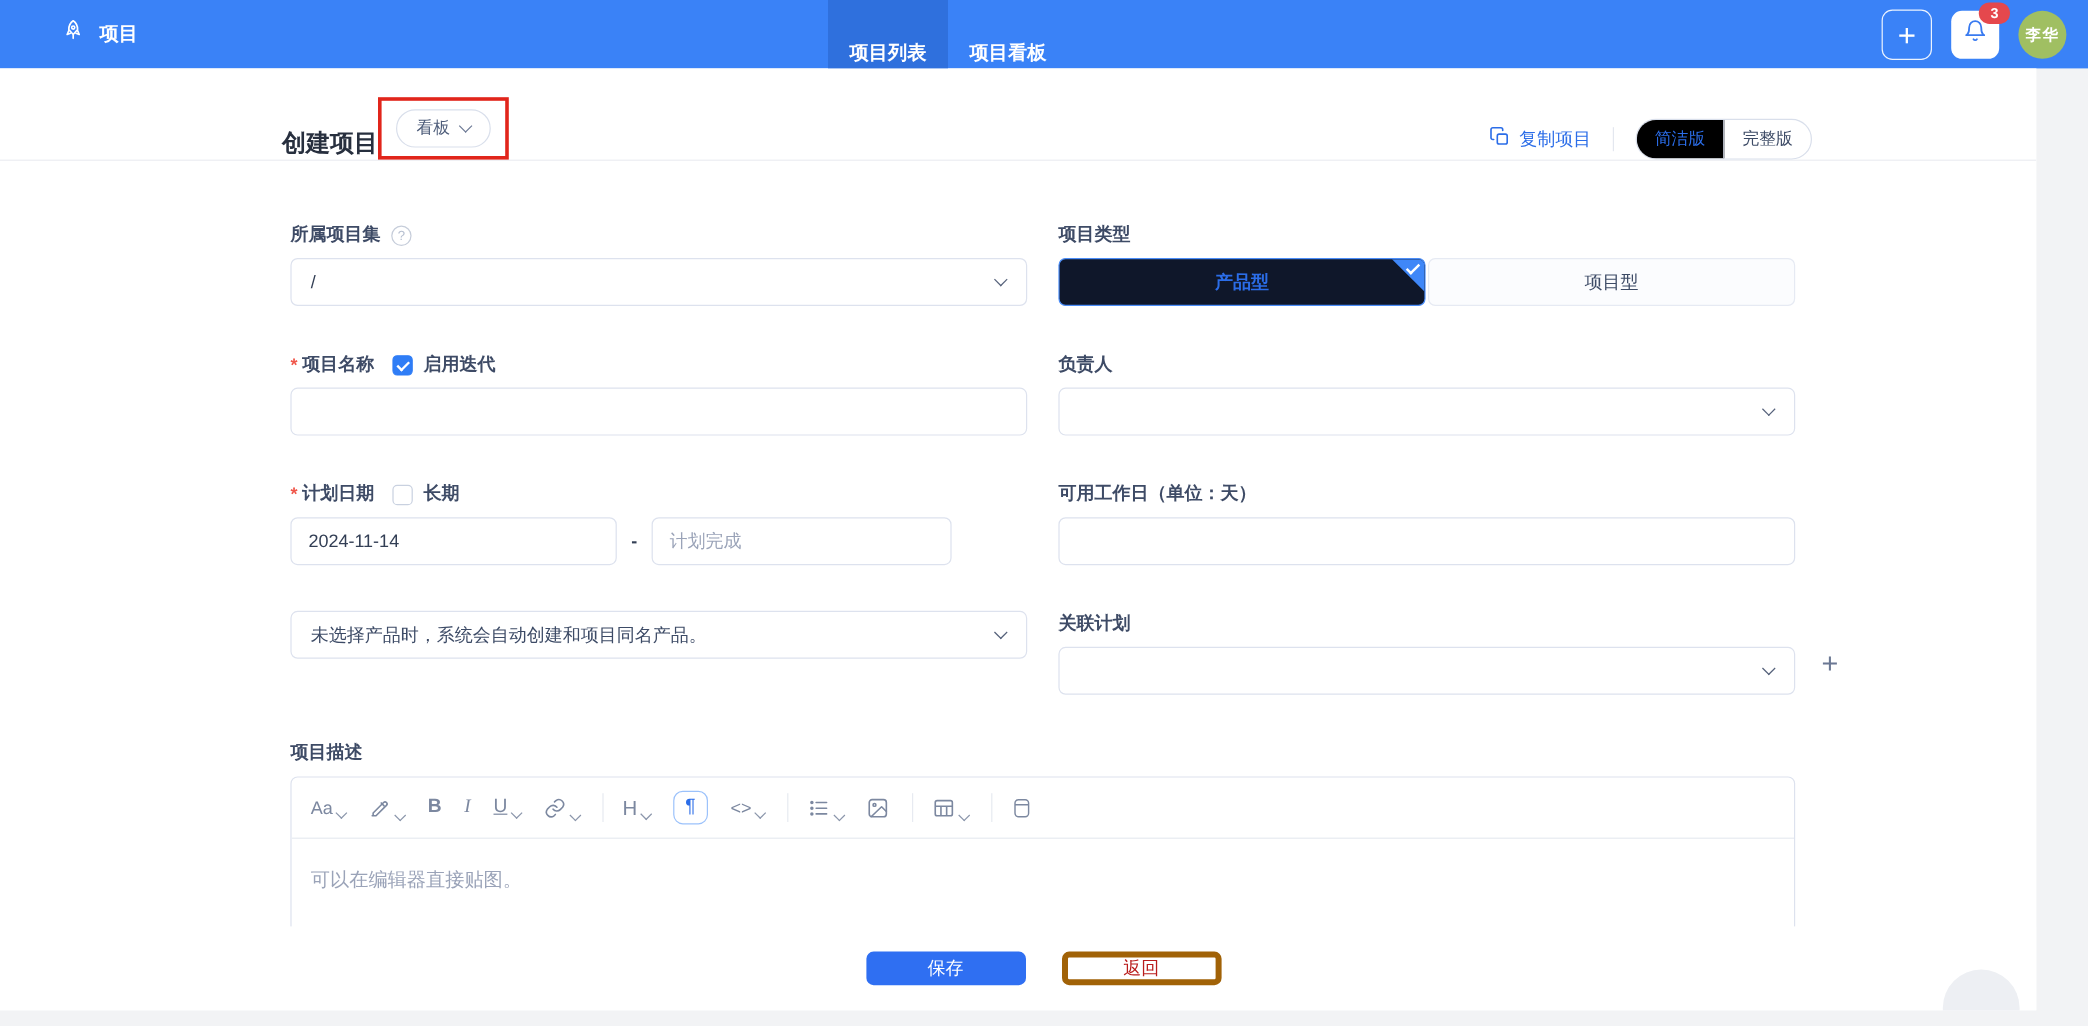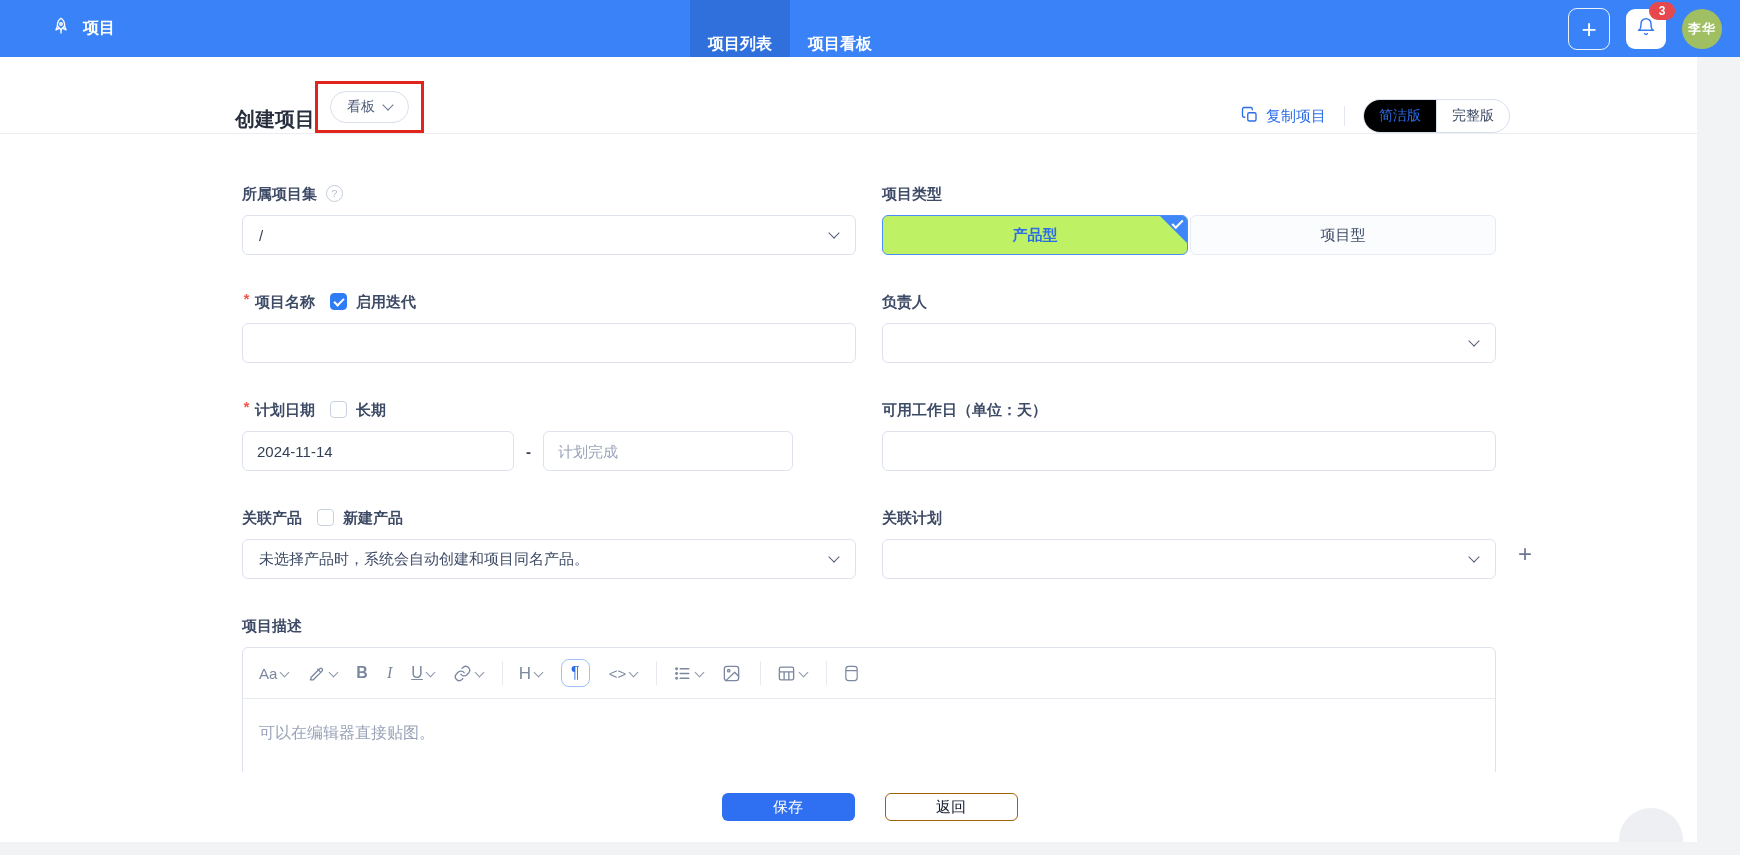--- a/index.html
+++ b/index.html
@@ -42,21 +42,21 @@
   
   .chev{width:7px;height:7px;border-right:1.5px solid currentColor;border-bottom:1.5px solid currentColor;
         display:inline-block;transform:rotate(45deg);margin-top:-4px;flex:none;}
   .chev.gray{color:#6b7894;}
 
   
   .form{width:1254px;margin-left:242px;padding-top:51px;}
   .grid{display:grid;grid-template-columns:614px 614px;column-gap:26px;row-gap:38px;}
   .field{position:relative;}
   .span2{grid-column:1 / -1;}
-  .label-row{display:flex;align-items:flex-start;font-size:15px;color:#3e4b66;font-weight:bold;height:20px;margin-bottom:10px;font-family:Liberation Mono, monospace;}
+  .label-row{display:flex;align-items:flex-end;font-size:15px;color:#3e4b66;font-weight:bold;height:20px;margin-bottom:10px;}
   .req{color:#f0564a;margin-right:4px;}
   .help{width:17px;height:17px;margin-left:9px;border-radius:50%;border:1.5px solid #c6cdda;color:#b7c0d1;
         font-size:11px;font-weight:normal;display:flex;align-items:center;justify-content:center;box-sizing:border-box;}
   .cb{width:17px;height:17px;border:1.5px solid #c9d1e0;border-radius:4px;background:#fff;display:inline-block;
       box-sizing:border-box;margin:0 9px 0 15px;position:relative;cursor:pointer;flex:none;}
   .cb.checked{background:#2f7df6;border-color:#2f7df6;}
   .cb.checked::after{content:"";position:absolute;left:3px;top:4px;width:8px;height:4px;
       border-left:2px solid #fff;border-bottom:2px solid #fff;transform:rotate(-45deg);}
 
   .control{height:40px;border:1px solid #dde2ee;border-radius:6px;background:#fff;display:flex;align-items:center;
@@ -65,55 +65,55 @@
   .text-input{width:100%;height:40px;border:1px solid #dde2ee;border-radius:6px;padding:0 14px;font-size:15px;
               color:#333f55;outline:none;box-sizing:border-box;font-family:inherit;background:#fff;}
   .text-input::placeholder{color:#9aa3b8;}
   .dark-ph{color:#3d4b66;}
 
   
   .tiles{display:flex;gap:2px;}
   .tile{flex:1;height:40px;border:1px solid #e6eaf3;border-radius:6px;background:#fbfcfe;color:#3d4b66;
         font-size:15px;display:flex;align-items:center;justify-content:center;position:relative;overflow:hidden;
         box-sizing:border-box;cursor:pointer;}
-  .tile.selected{background:#bef264;border-color:#4b8df8;color:#2b6de8;font-weight:bold;}
+  .tile.selected{background:#0f172a;border-color:#4b8df8;color:#2b6de8;font-weight:bold;}
   .tri{position:absolute;top:0;right:0;width:0;height:0;border-top:27px solid #3f87f8;border-left:27px solid transparent;}
   .tri-check{position:absolute;top:4px;right:4px;width:9px;height:4px;border-left:2px solid #fff;
              border-bottom:2px solid #fff;transform:rotate(-45deg);}
 
   
   .date-row{display:flex;align-items:center;}
   .date-start{width:272px;flex:none;}
   .date-end{width:250px;flex:none;}
   .dash{margin:0 12px;color:#333f55;font-size:15px;font-weight:bold;}
 
   .plus-side{position:absolute;left:calc(100% + 22px);top:50%;margin-top:10px;transform:translateY(-50%);
              font-size:24px;font-weight:300;color:#6b7894;cursor:pointer;line-height:1;}
 
   
   .editor{border:1px solid #dde2ee;border-radius:6px;height:170px;box-sizing:border-box;background:#fff;overflow:hidden;}
   .ed-toolbar{height:50px;border-bottom:1px solid #e7eaf1;display:flex;align-items:center;padding:0 16px;color:#7c88a0;}
-  .tb{display:flex;align-items:center;gap:4px;margin-right:19px;cursor:pointer;font-size:15px;line-height:1;}
+  .tb{display:flex;align-items:flex-end;gap:4px;margin-right:19px;cursor:pointer;font-size:15px;line-height:1;}
   .tb svg{display:block;}
   .tb .chev{width:6px;height:6px;margin-top:-2px;color:#8b96ab;}
   .tb-bold{font-weight:bold;font-size:16px;}
   .tb-italic{font-style:italic;font-size:16px;font-family:"Liberation Serif","DejaVu Serif",serif;}
   .tb-underline{text-decoration:underline;font-size:16px;}
   .tb-h{font-size:17px;}
   .tb-active{color:#2b6de8;border:1px solid #9cc2fb;border-radius:8px;padding:4px 9px;font-size:16px;margin-right:19px;background:#fff;}
   .tb-divider{width:1px;height:24px;background:#e7eaf1;margin:0 16px 0 0;}
   .ed-body{padding:24px 16px;font-size:16px;color:#9aa3b8;}
 
   
   .footer{position:absolute;left:0;bottom:0;width:1697px;height:70px;background:#fff;display:flex;align-items:center;z-index:5;}
   .footer-inner{margin:0 auto;padding-left:42px;display:flex;gap:30px;}
   .btn{min-width:133px;height:28px;border-radius:6px;font-size:15px;display:flex;align-items:center;justify-content:center;
        box-sizing:border-box;cursor:pointer;font-family:inherit;}
   .btn-primary{background:#2f6ff2;color:#fff;border:none;}
-  .btn-default{background:#fff;border:1px solid #a16207;color:#0f172a;}
+  .btn-default{background:#fff;border:5px solid #a16207;color:#b91c1c;}
 
   .fab{position:absolute;right:14px;bottom:-30px;width:64px;height:64px;border-radius:50%;background:#edeff3;z-index:6;}
 </style>
 </head>
 <body>
 
 <div class="canvas">
 
   <div class="header">
     <div class="brand">
@@ -248,25 +248,20 @@
         </div>
 
         <div class="field">
           <div class="label-row">
             <span>可用工作日（单位：天）</span>
           </div>
           <input class="text-input" type="text" style="">
         </div>
 
         <div class="field">
-          <div class="label-row">
-            <span>关联产品</span>
-            <span class="cb"></span>
-            <span>新建产品</span>
-          </div>
           <div class="control">
             <span class="dark-ph">未选择产品时，系统会自动创建和项目同名产品。</span>
             <span class="chev"></span>
           </div>
         </div>
 
         <div class="field">
           <div class="label-row">
             <span>关联计划</span>
           </div>

